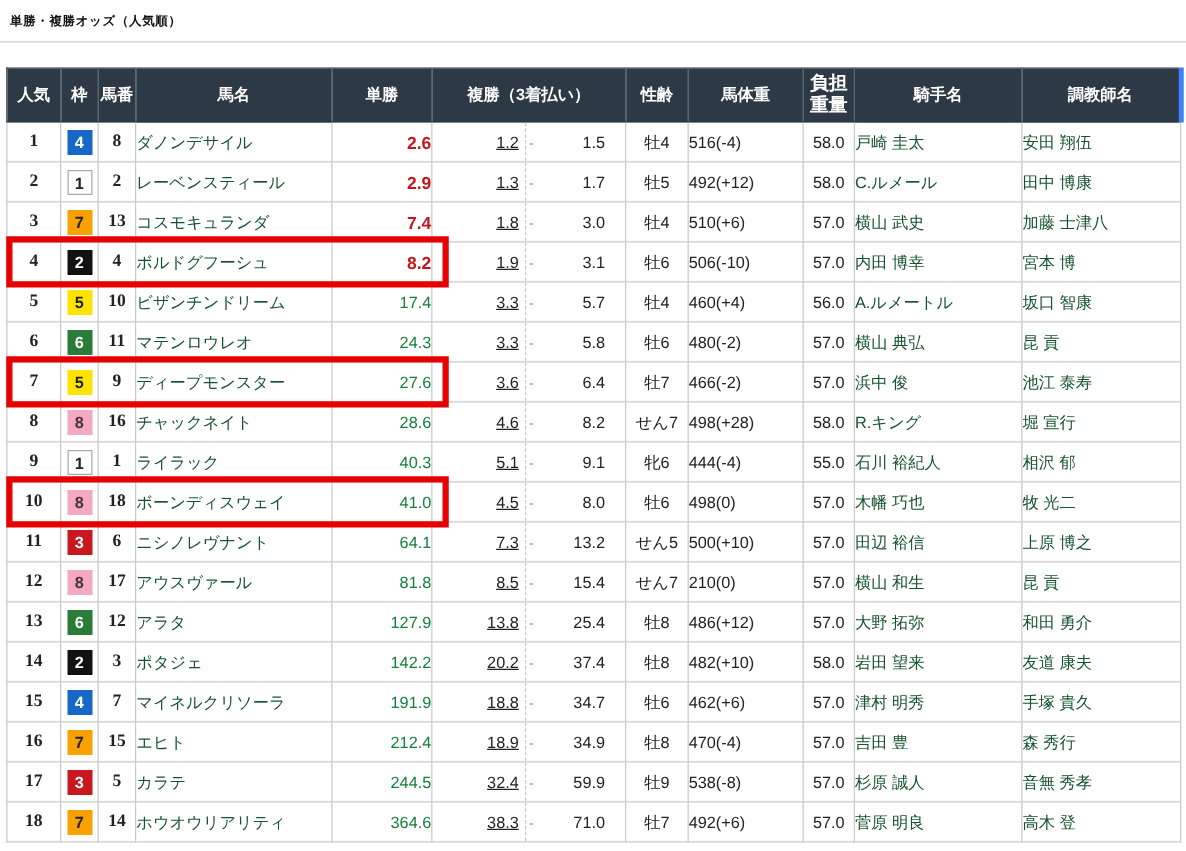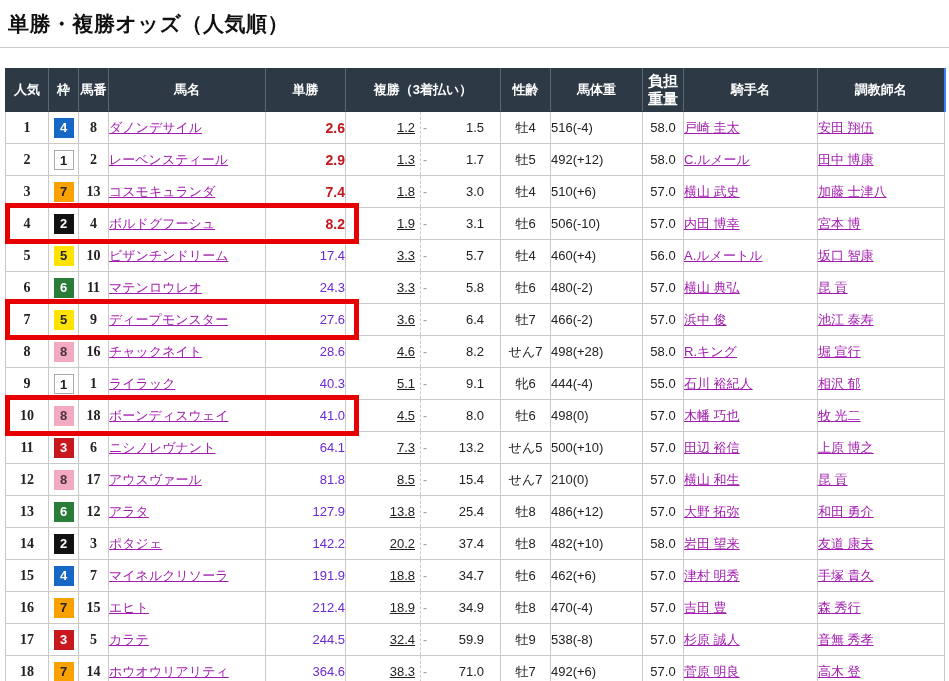--- a/index.html
+++ b/index.html
@@ -3,39 +3,39 @@
 <meta charset="utf-8">
 <style>
   html,body{margin:0;padding:0;background:#ffffff;}
   body{
     width:949px;height:681px;position:relative;overflow:hidden;
     font-family:"Liberation Sans","DejaVu Sans",sans-serif;
     -webkit-font-smoothing:antialiased;
   }
   .page-title{
     padding:10px 0 0 8px;
-    font-size:21px;font-weight:bold;color:#111;
+    font-size:10px;font-weight:bold;color:#111;
     letter-spacing:0.5px;
   }
   .top-rule{border-top:1px solid #cccccc;margin-top:9px;}
 
   .table-wrap{position:relative;margin:20px 8px 0 5px;width:940px;}
 
   table.odds{
     border-collapse:collapse;table-layout:fixed;width:939px;
     font-size:13px;color:#222;
   }
   table.odds th{
     background:#2d3a46;color:#ffffff;font-weight:bold;font-size:13px;
     height:42px;text-align:center;vertical-align:middle;
     border-right:1px solid #5b6872;border-top:1px solid #2d3a46;border-bottom:1px solid #2d3a46;
     line-height:1.2;padding:0;
   }
   table.odds th:first-child{border-left:1px solid #2d3a46;}
-  table.odds th:last-child{border-right:2px solid #3b82f6;}
+  table.odds th:last-child{border-right:4px solid #3b82f6;}
   table.odds td{
     border:1px solid #c9c9c9;height:31px;padding:0;vertical-align:middle;
     background:#ffffff;
   }
   td.c-rank{
     background:#f1f1f1;text-align:center;
     font-family:"Liberation Serif","DejaVu Serif",serif;
     font-weight:bold;font-size:14px;color:#222;
   }
   td.c-frame{text-align:center;}
@@ -43,22 +43,22 @@
     display:inline-block;width:20px;height:20px;line-height:20px;
     text-align:center;font-weight:bold;font-size:13px;
     box-sizing:border-box;vertical-align:middle;
   }
   td.c-num{
     text-align:center;
     font-family:"Liberation Serif","DejaVu Serif",serif;
     font-weight:bold;font-size:14px;color:#222;
   }
   td.c-name{text-align:left;padding-left:5px;white-space:nowrap;overflow:hidden;}
-  a.tbl-link{color:#a21caf;text-decoration:underline;cursor:pointer;}
-  td.c-win{text-align:right;padding-right:10px;font-size:13px;color:#6d28d9;}
+  a.tbl-link{color:#14532d;cursor:pointer;}
+  td.c-win{text-align:right;padding-right:10px;font-size:13px;color:#15803d;}
   td.c-win.red{color:#c3161d;font-weight:bold;font-size:14px;}
   td.c-place{padding:0;}
   .place-wrap{display:flex;align-items:center;height:31px;}
   .p-low{width:69px;text-align:right;padding-right:5px;flex:0 0 auto;text-decoration:underline;}
   .p-sep{align-self:stretch;border-left:1px dashed #c8c8c8;width:0;flex:0 0 auto;}
   .p-dash{color:#999;font-size:12px;margin-left:2px;flex:0 0 auto;}
   .p-high{flex:1 1 auto;text-align:right;padding-right:16px;}
   td.c-sexage{text-align:center;}
   td.c-weight{text-align:left;padding-left:12px;}
   td.c-load{text-align:center;}

